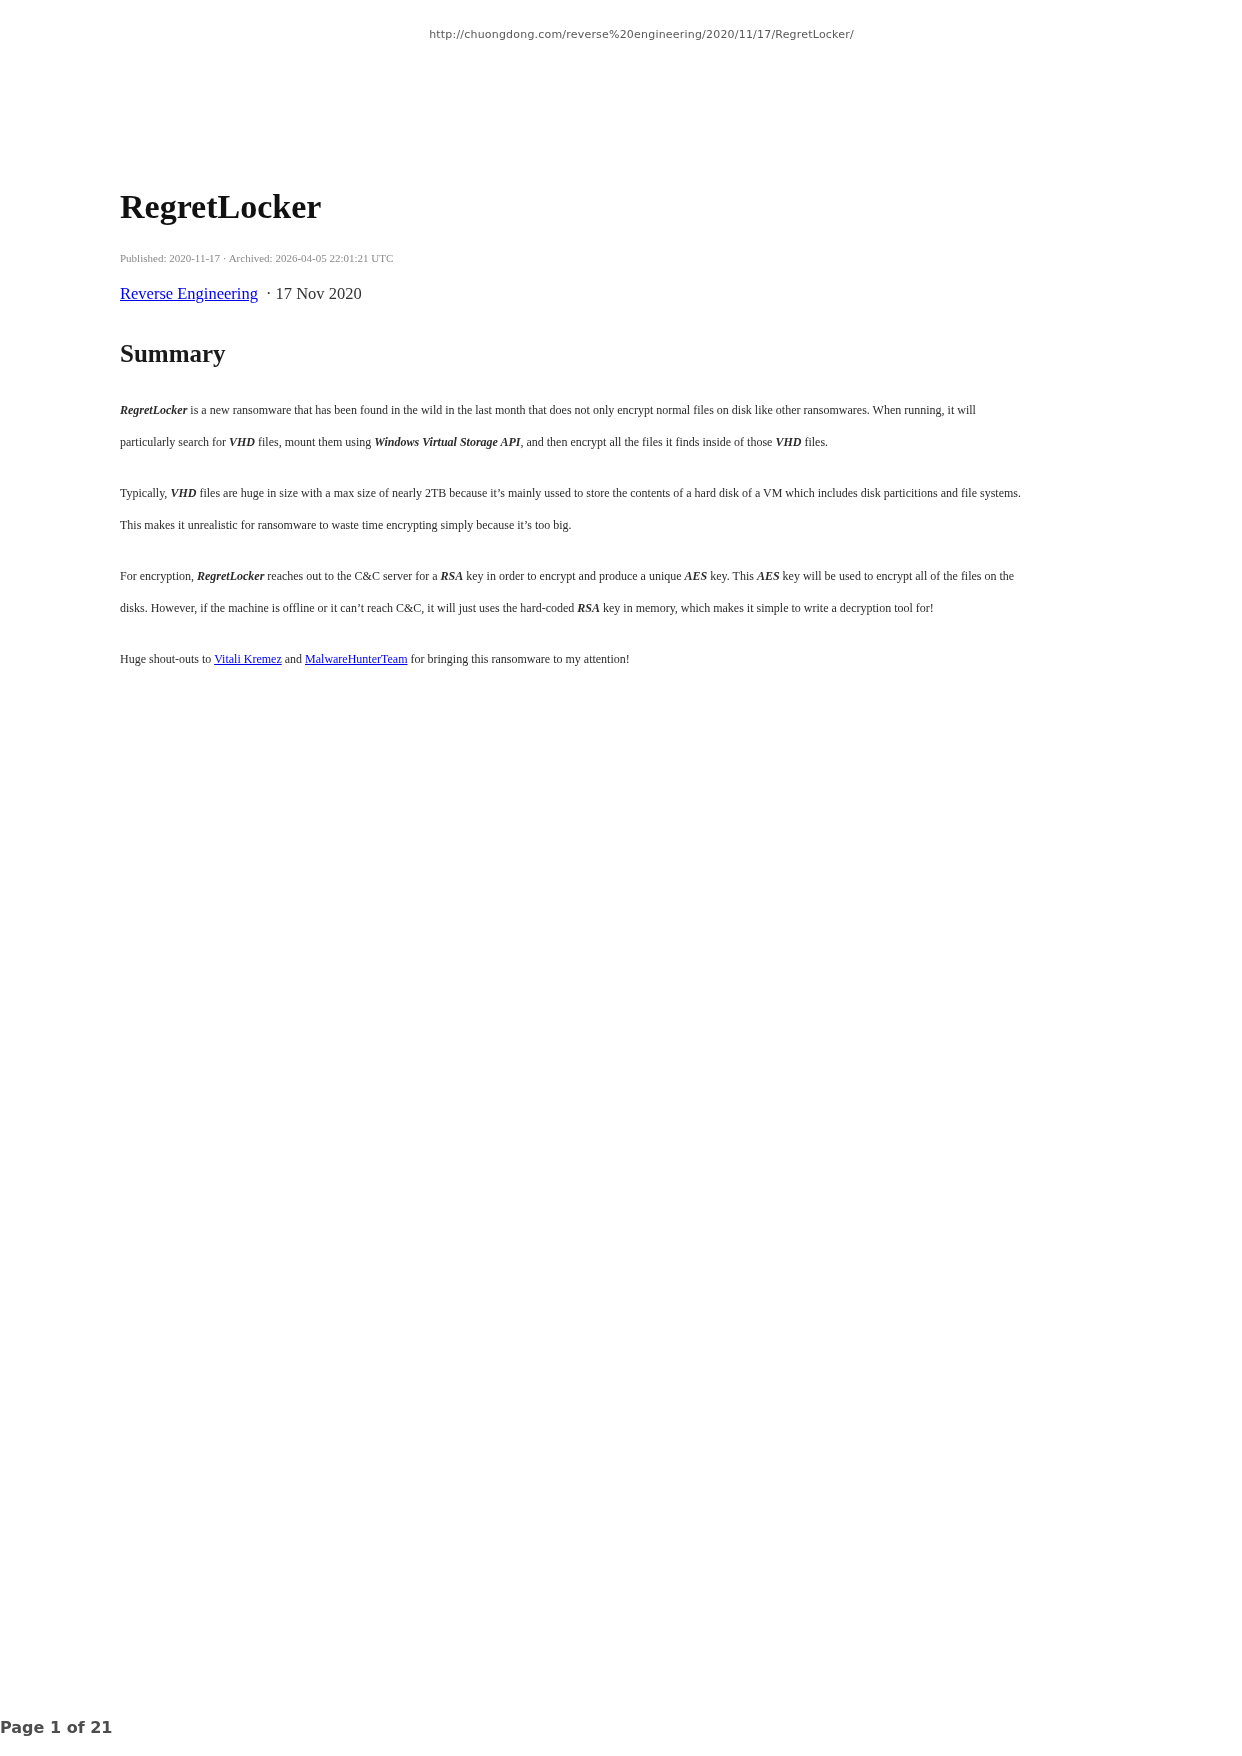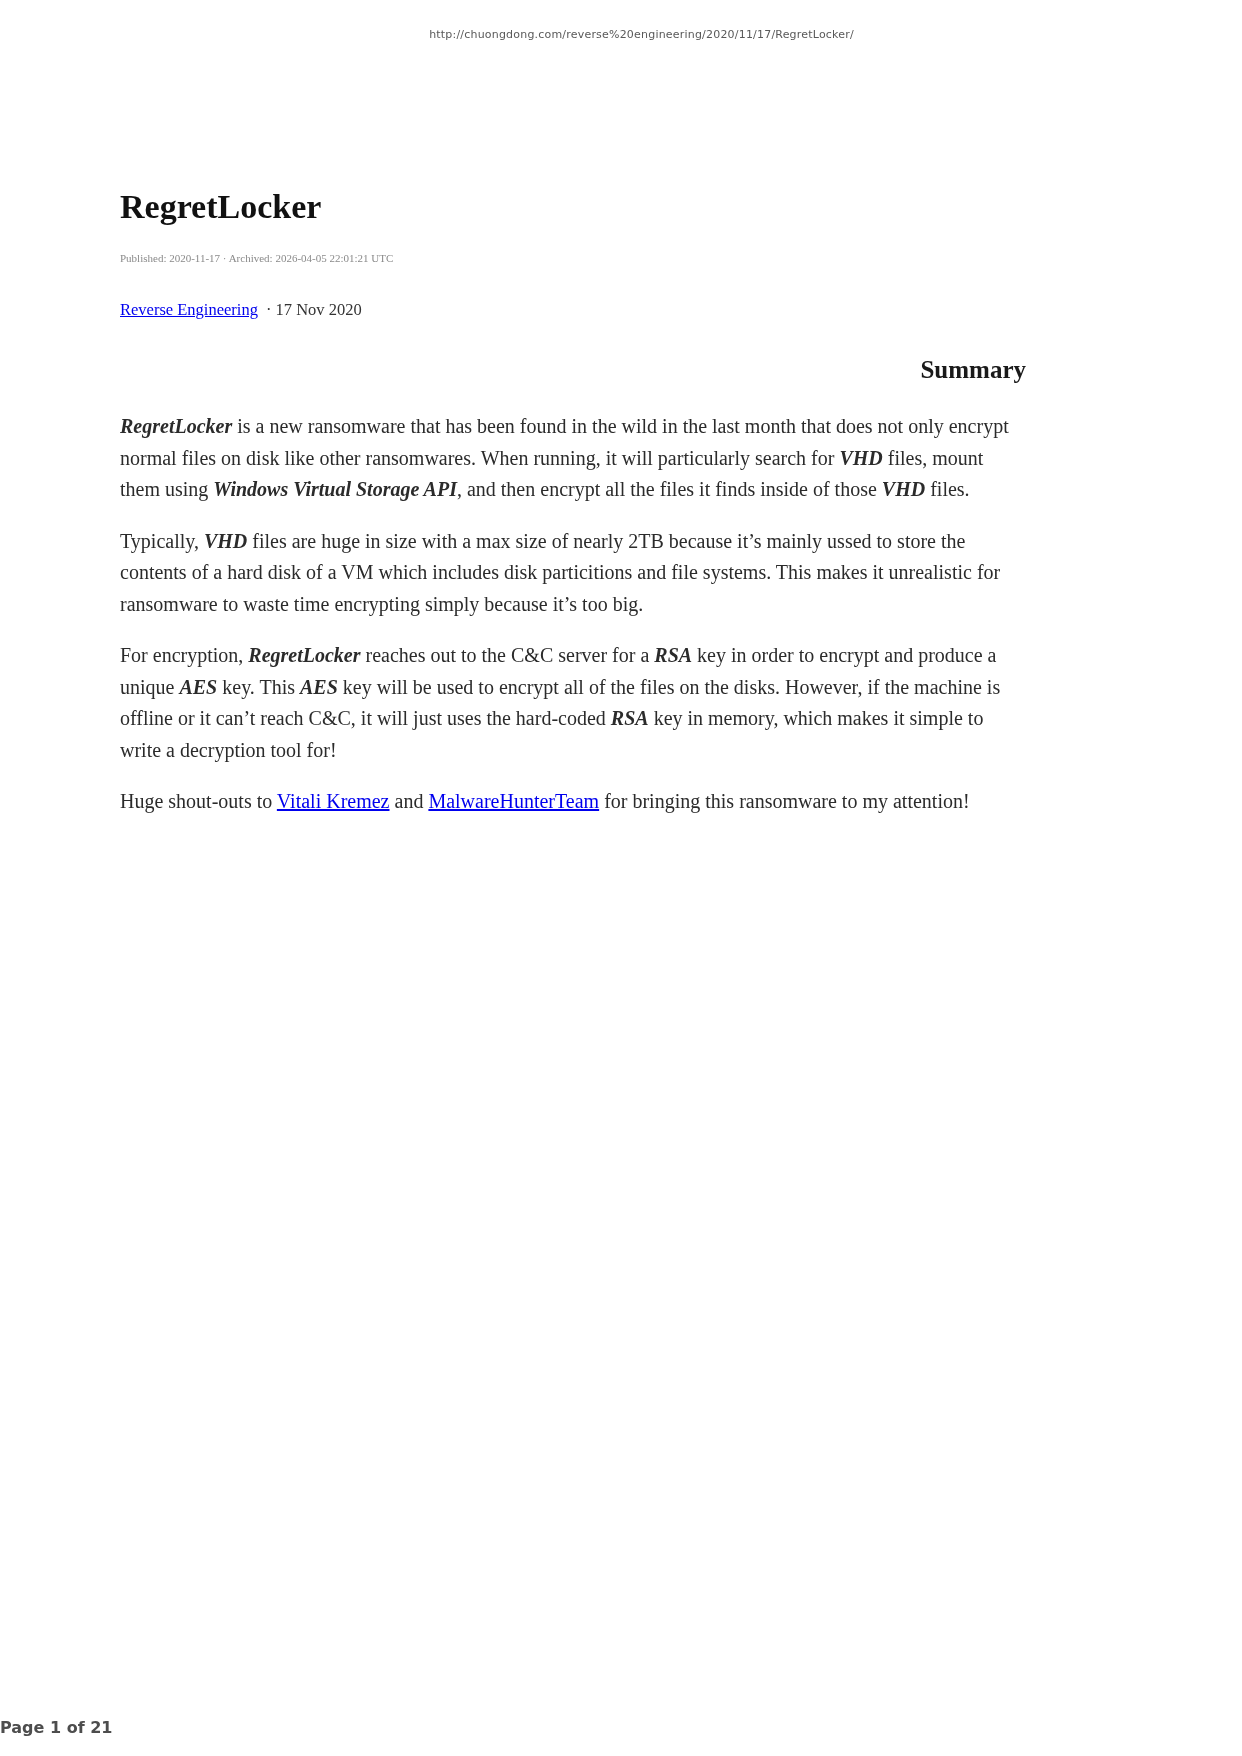--- a/index.html
+++ b/index.html
@@ -48,44 +48,43 @@
     margin-top:36px;
     font-size:17.5px;
     color:var(--muted);
   }
   .published{
     margin-top:27px;
     font-size:11px;
     color:var(--faint);
   }
   .category-row{
-    margin-top:36px;
+    margin-top:20px;
     font-size:16.5px;
     color:#333333;
   }
   .category-row a{
     color:var(--link-color);
     text-decoration:underline;
   }
   .category-date{
     margin-left:8px;
     color:#333333;
   }
   h2.section-heading{
     margin-top:36px;
     font-size:25px;
     font-weight:bold;
     color:#1a1a1a;
-    text-align:right;
   }
   .article-body{
     margin-top:27px;
   }
   .article-body p{
-    font-size:20px;
+    font-size:12px;
     line-height:31.5px;
     margin:4px 0 20px 0;
     color:var(--body-text);
   }
   .bi{
     font-weight:bold;
     font-style:italic;
   }
   a.inline-link{
     color:var(--link-color);

